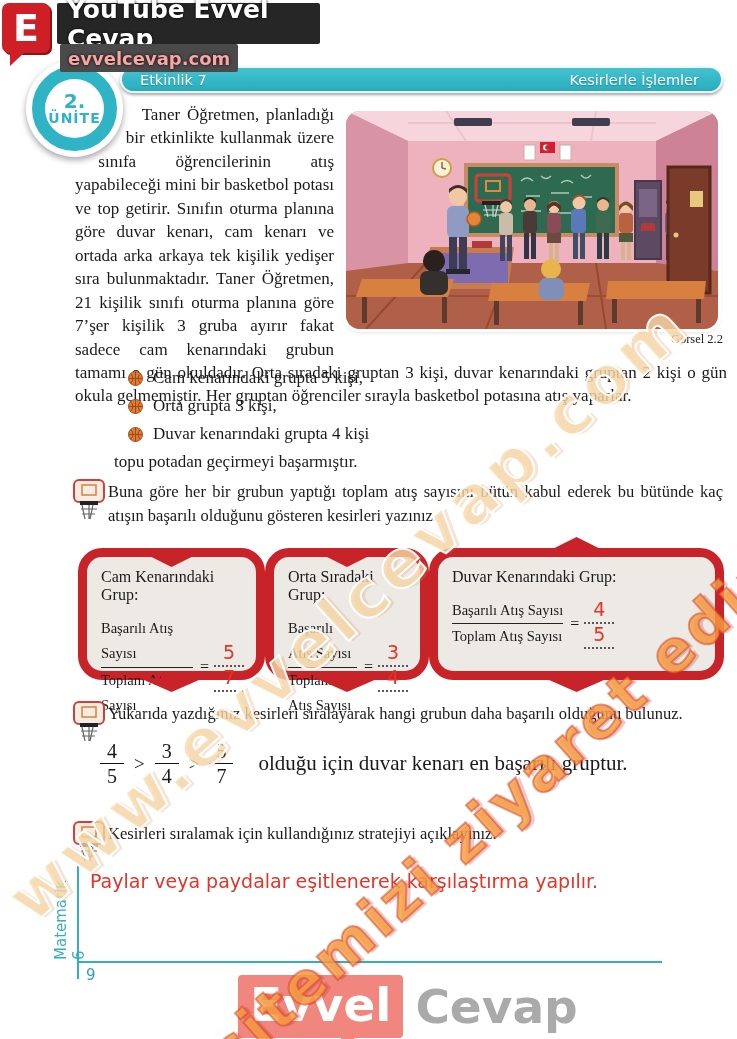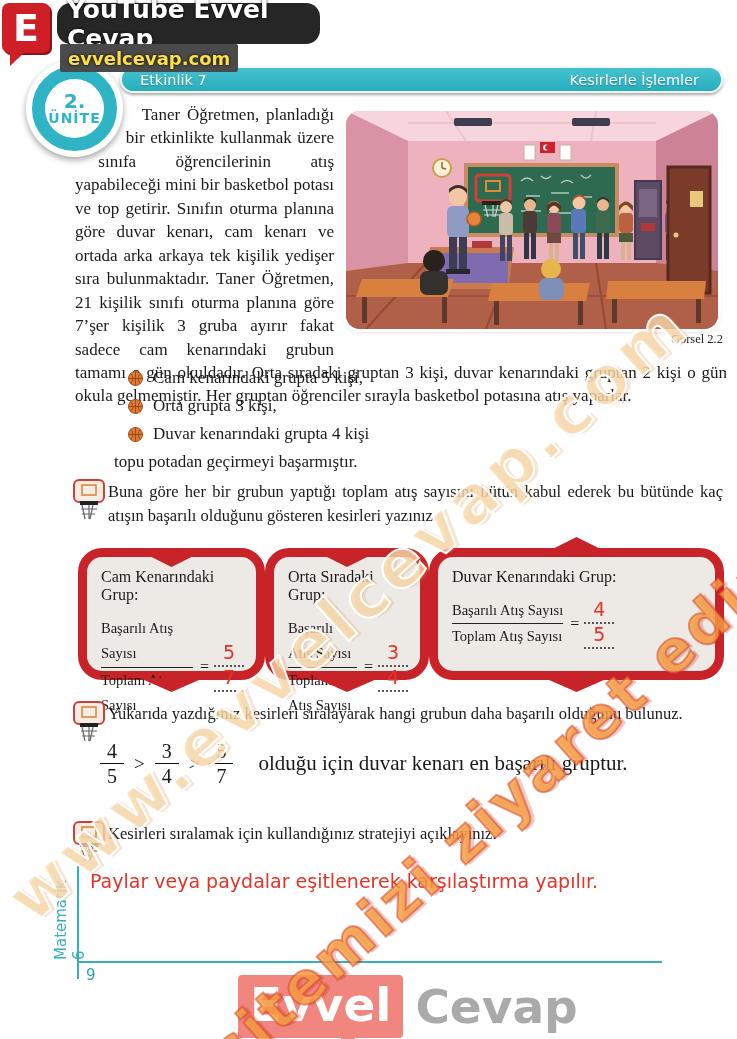--- a/index.html
+++ b/index.html
@@ -8,25 +8,25 @@
     position:relative; width:737px; height:1039px; margin:0 auto;
     background:#ffffff; overflow:hidden;
     font-family:"Liberation Serif", serif; color:#1a1a1a;
   }
 
   
   .yt-bar {
     position:absolute; left:57px; top:3px; width:263px; height:41px; z-index:60;
     background:#262626; color:#fff; display:flex; align-items:center;
     font-family:"DejaVu Sans", sans-serif; font-size:25px; font-weight:bold;
-    padding-left:10px; text-shadow:0 0 3px #000; border-radius:14px;
+    padding-left:10px; text-shadow:0 0 3px #000; border-radius:2px;
   }
   .url-bar {
     position:absolute; left:60px; top:44px; width:178px; height:28px; z-index:60;
-    background:#4a4a4a; color:#fde047; display:flex; align-items:center;
+    background:#4a4a4a; color:#fca5a5; display:flex; align-items:center;
     font-family:"DejaVu Sans", sans-serif; font-size:18px; font-weight:bold;
     padding-left:8px; text-shadow:0 0 3px #000; border-radius:2px;
   }
   .e-logo {
     position:absolute; left:2px; top:3px; width:48px; height:50px; z-index:70;
     background:#cf1f26; border-radius:7px; display:flex; align-items:center; justify-content:center;
     color:#fff; font-family:"DejaVu Sans", sans-serif; font-size:38px; font-weight:bold;
     box-shadow:2px 2px 0 #8e1318;
   }
   .e-logo::after {

